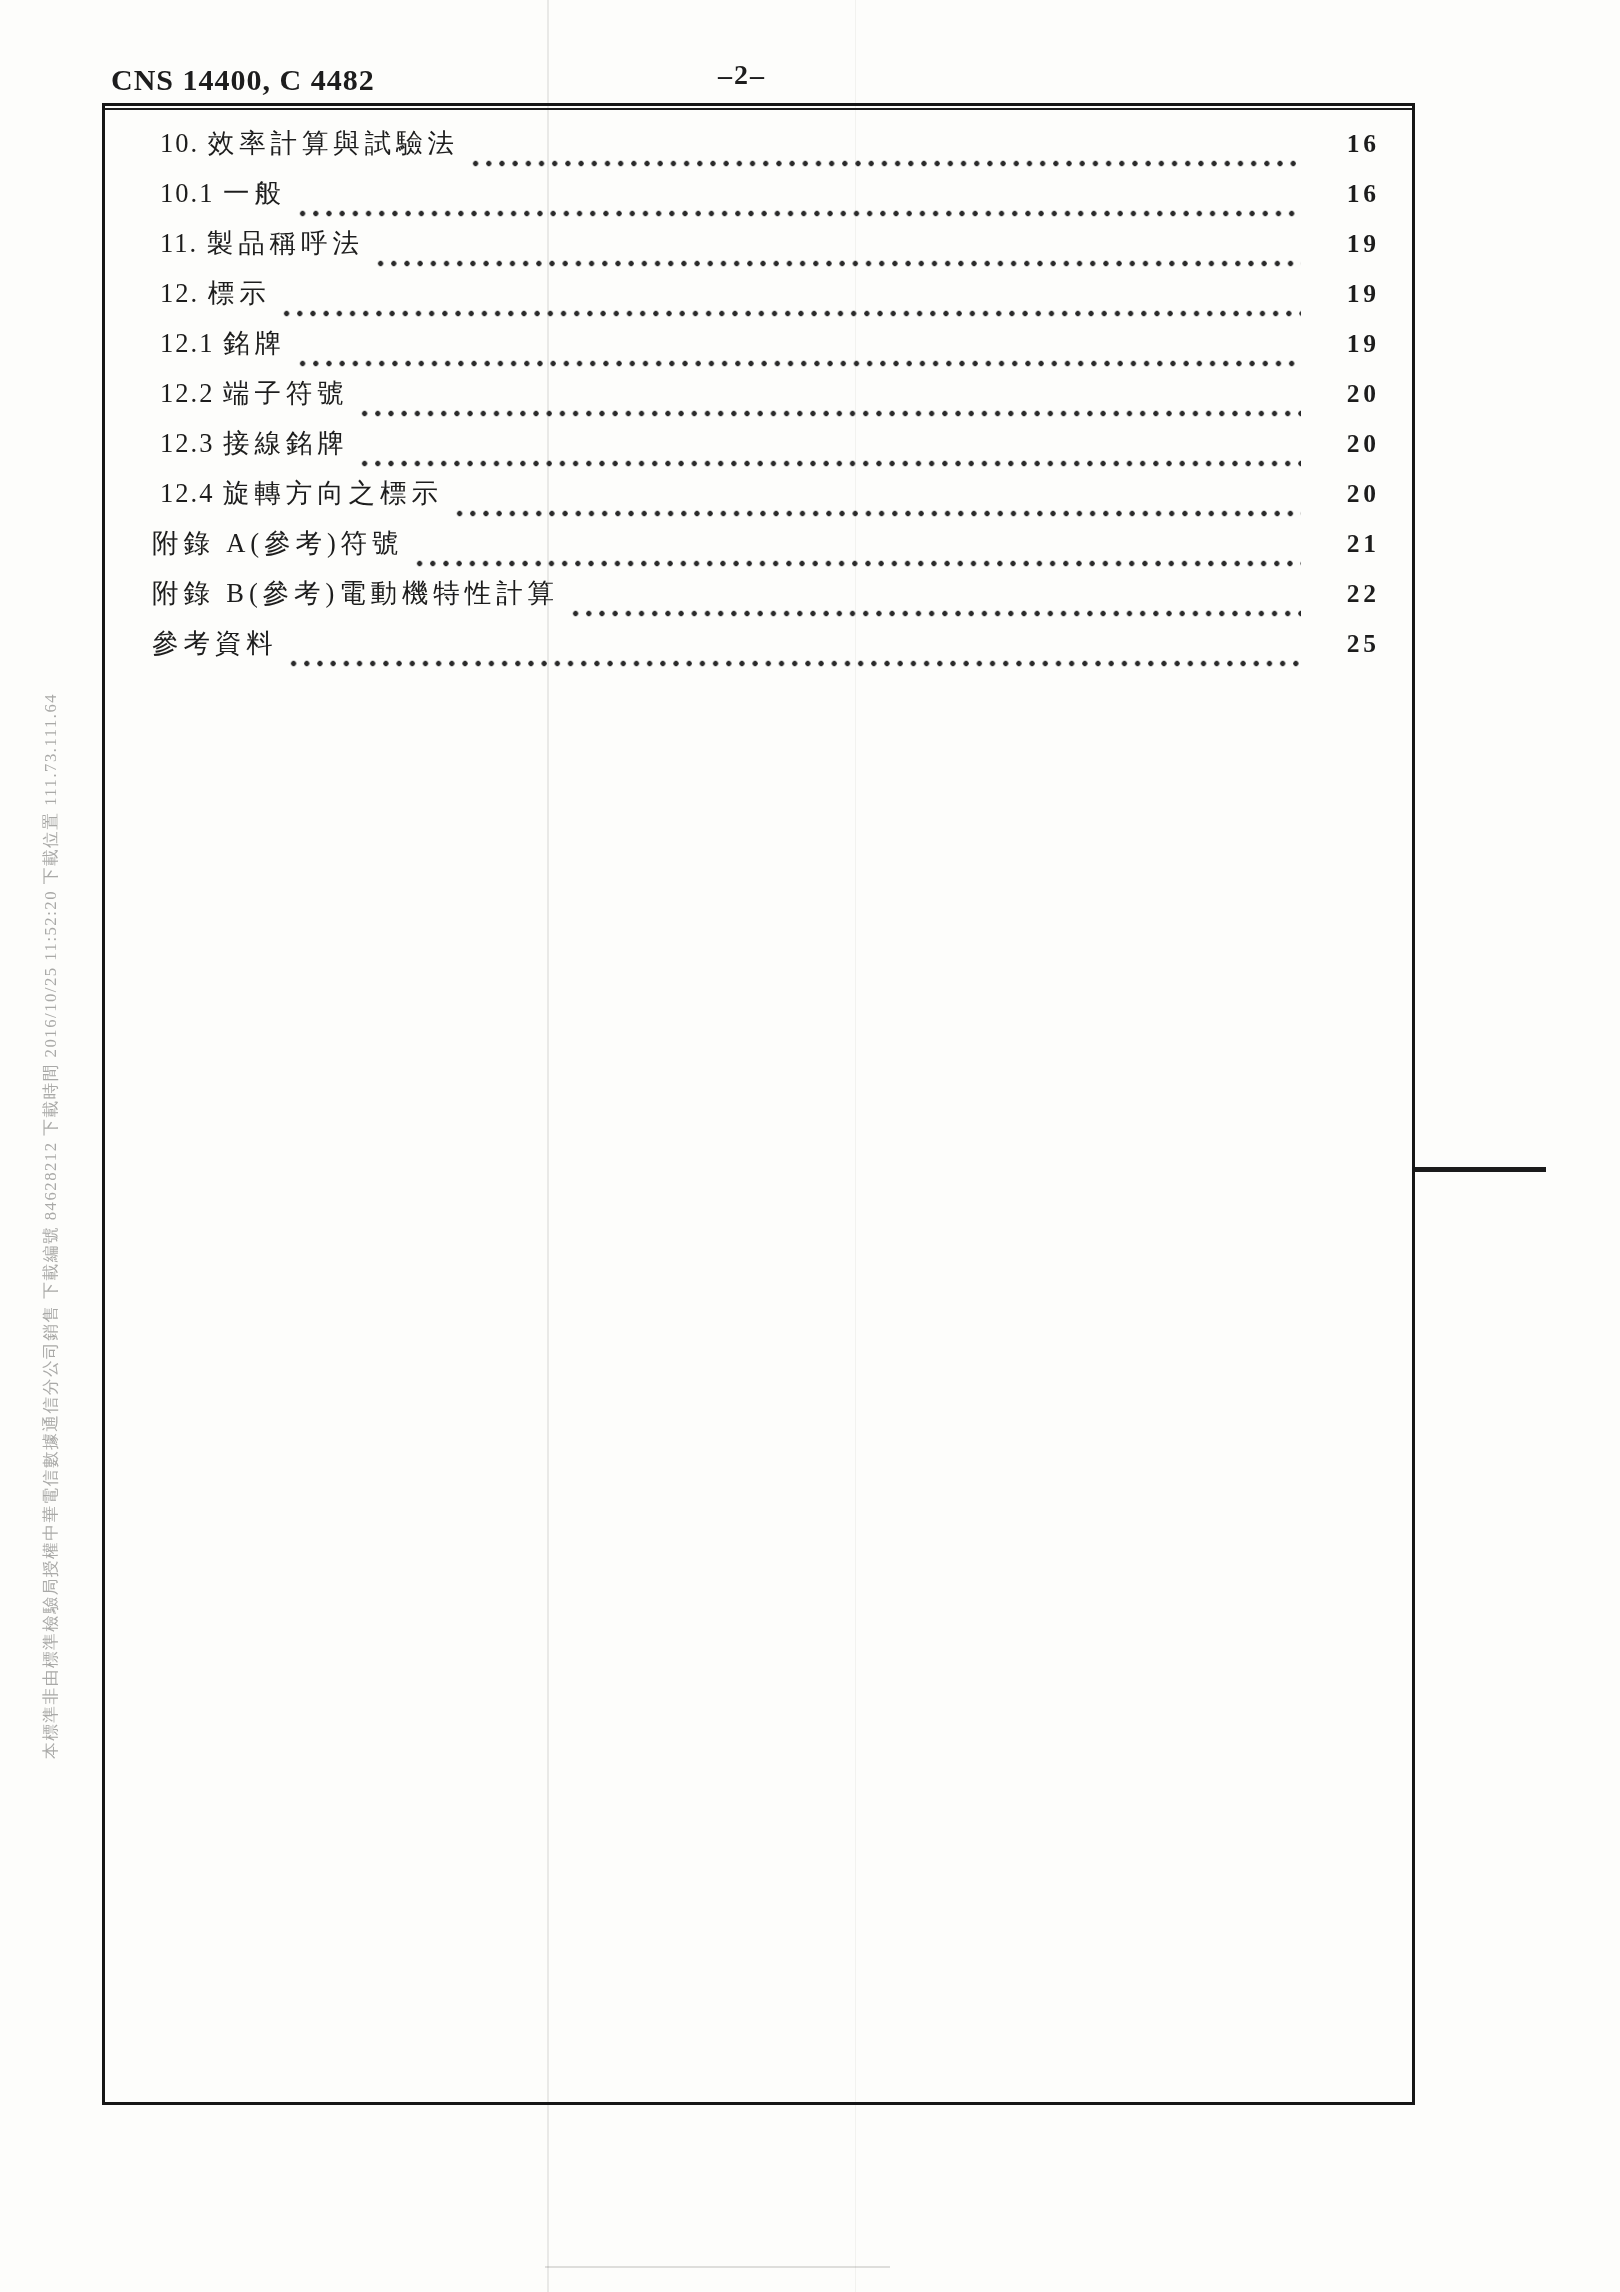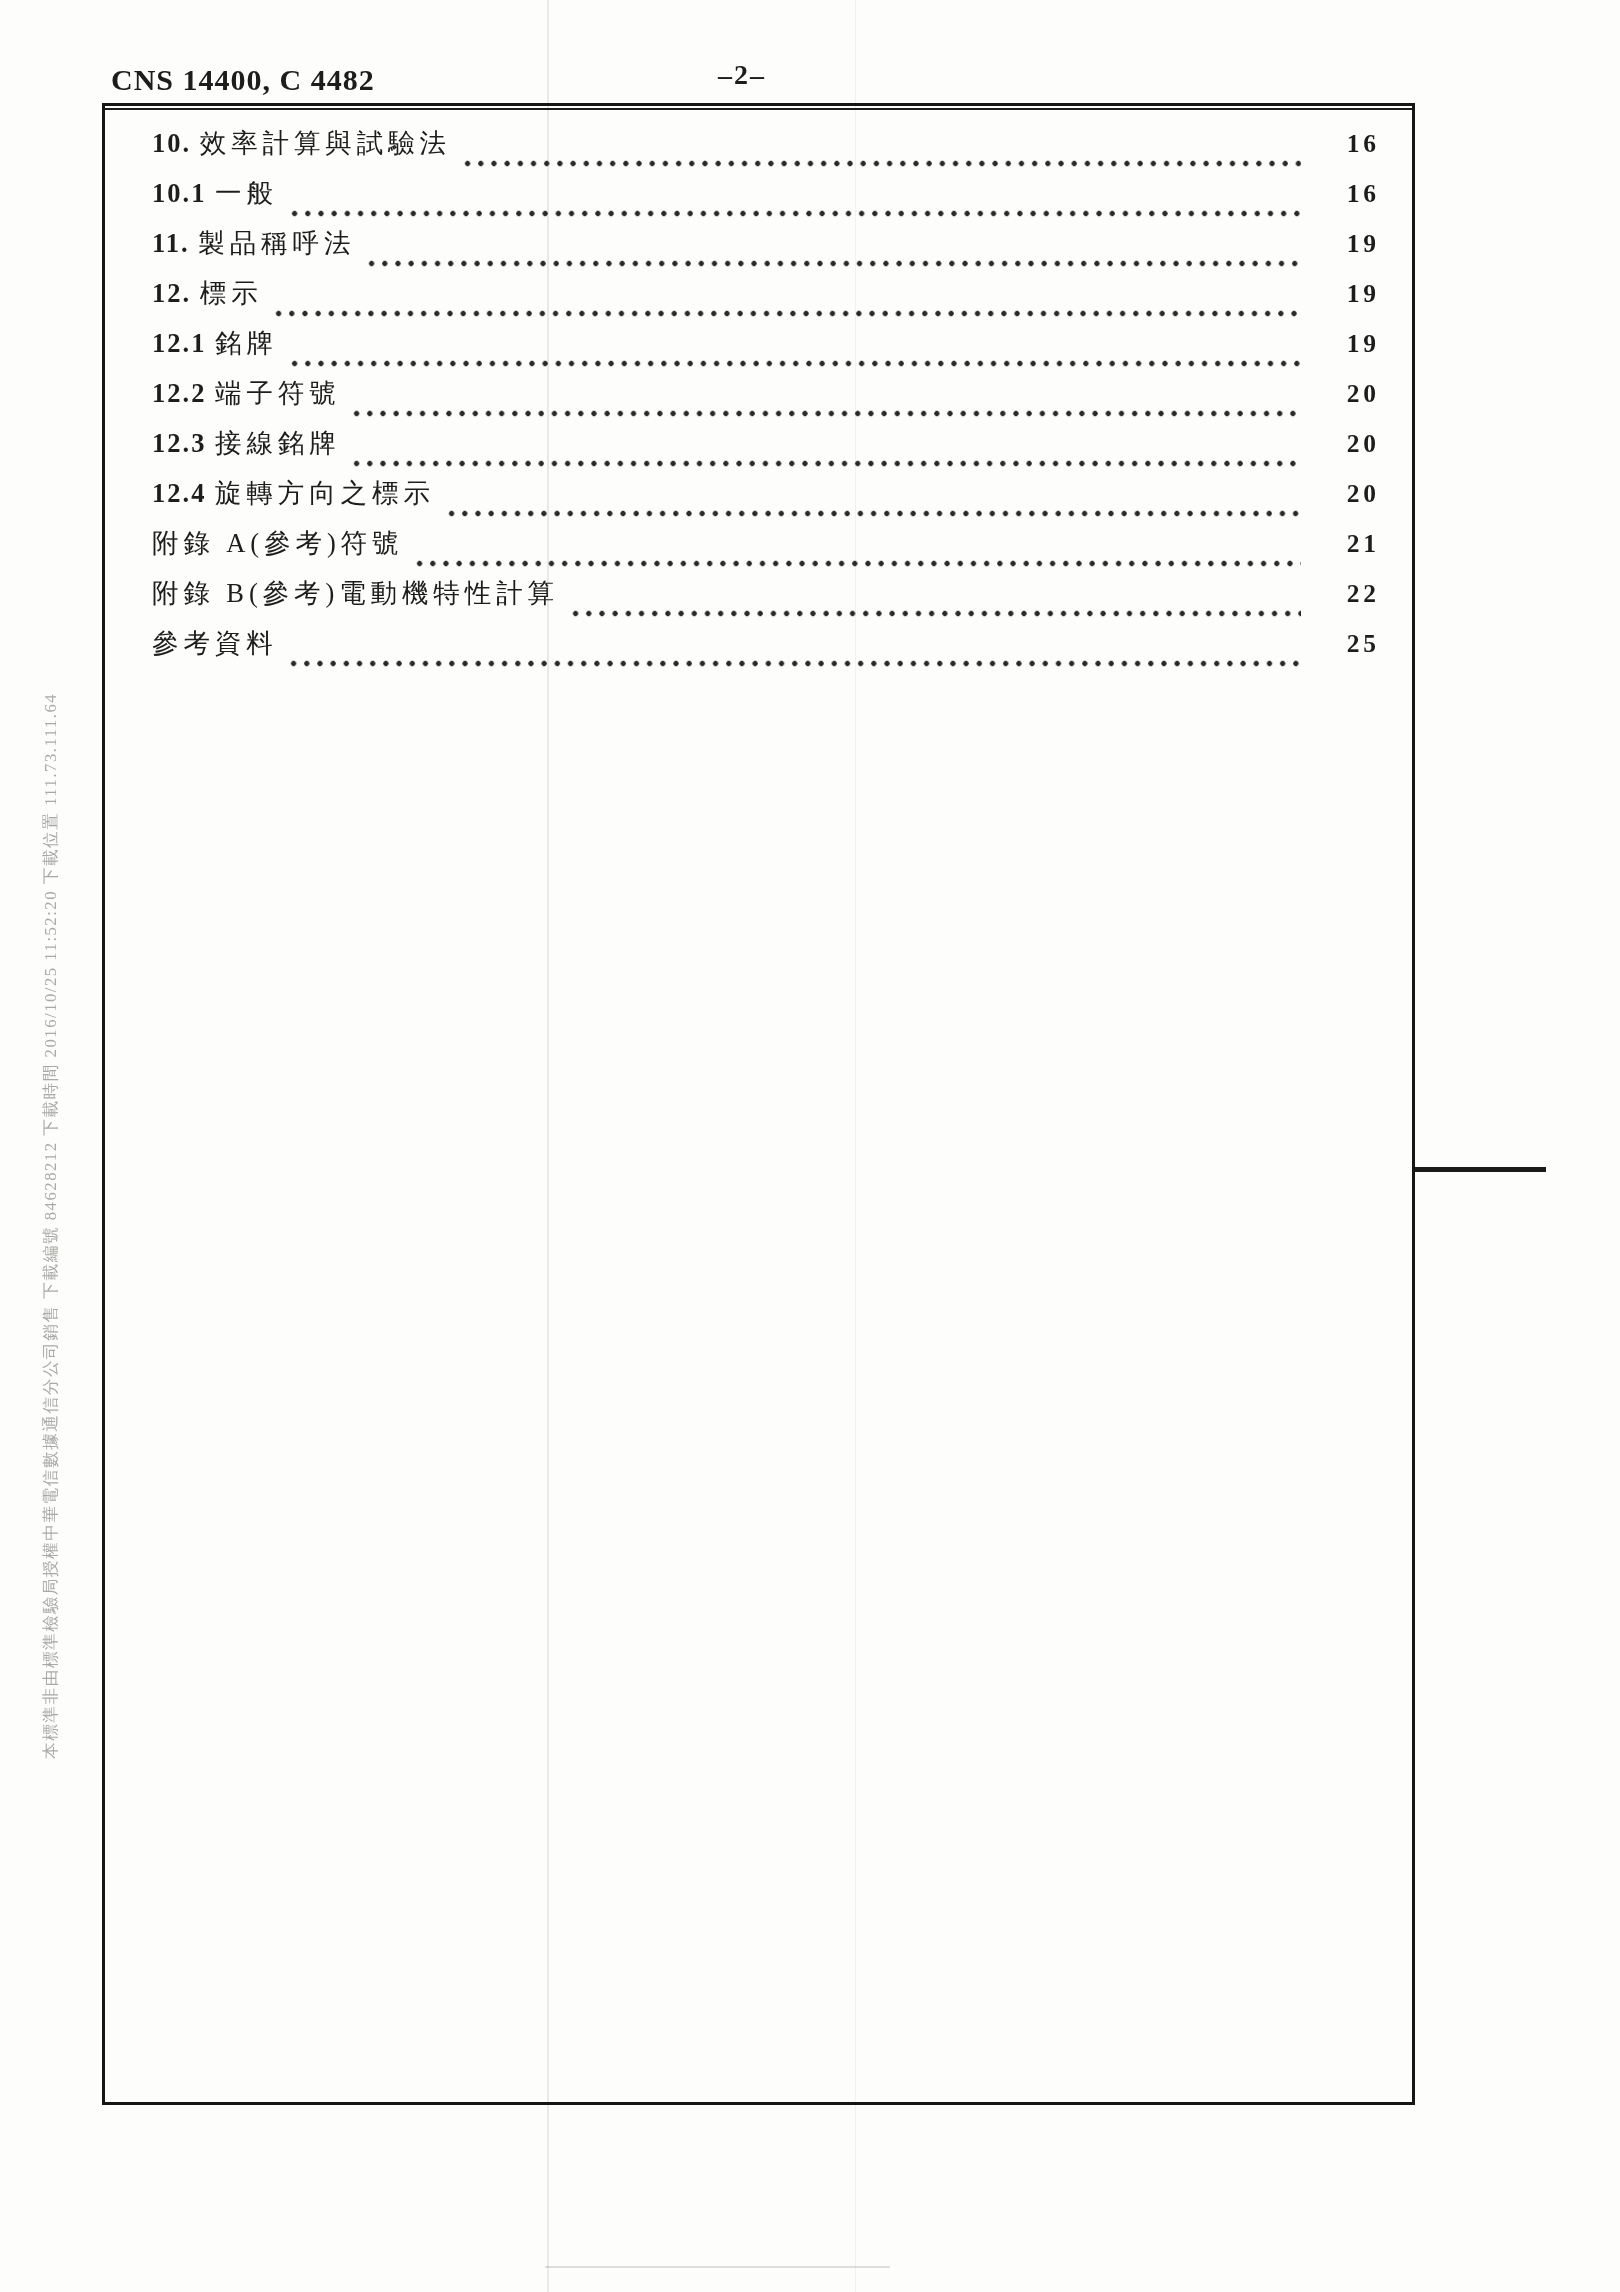--- a/index.html
+++ b/index.html
@@ -45,21 +45,21 @@
 
   
   .toc-list {
     position:absolute; left:152px; top:128px; width:1228px;
   }
   .toc-row {
     display:flex; align-items:baseline;
     height:50px; line-height:1.15;
     font-size:26.5px;
   }
-  .toc-row .num { font-weight:bold; letter-spacing:2px; white-space:pre; }
+  .toc-row .num { font-weight:normal; letter-spacing:2px; white-space:pre;margin-left:8px; }
   .toc-row .cjk { letter-spacing:4.9px; white-space:nowrap;text-align:right; }
   .toc-dots {
     flex:1 1 auto;
     align-self:flex-end;
     height:10.8px;
     margin:0 5.9px 8.8px 9.8px;
     background-image:radial-gradient(circle at 50% 50%, #2a2a2a 2.3px, rgba(0,0,0,0) 2.9px);
     background-size:13.2px 10.8px;
     background-repeat:repeat-x;
     background-position:0 50%;

